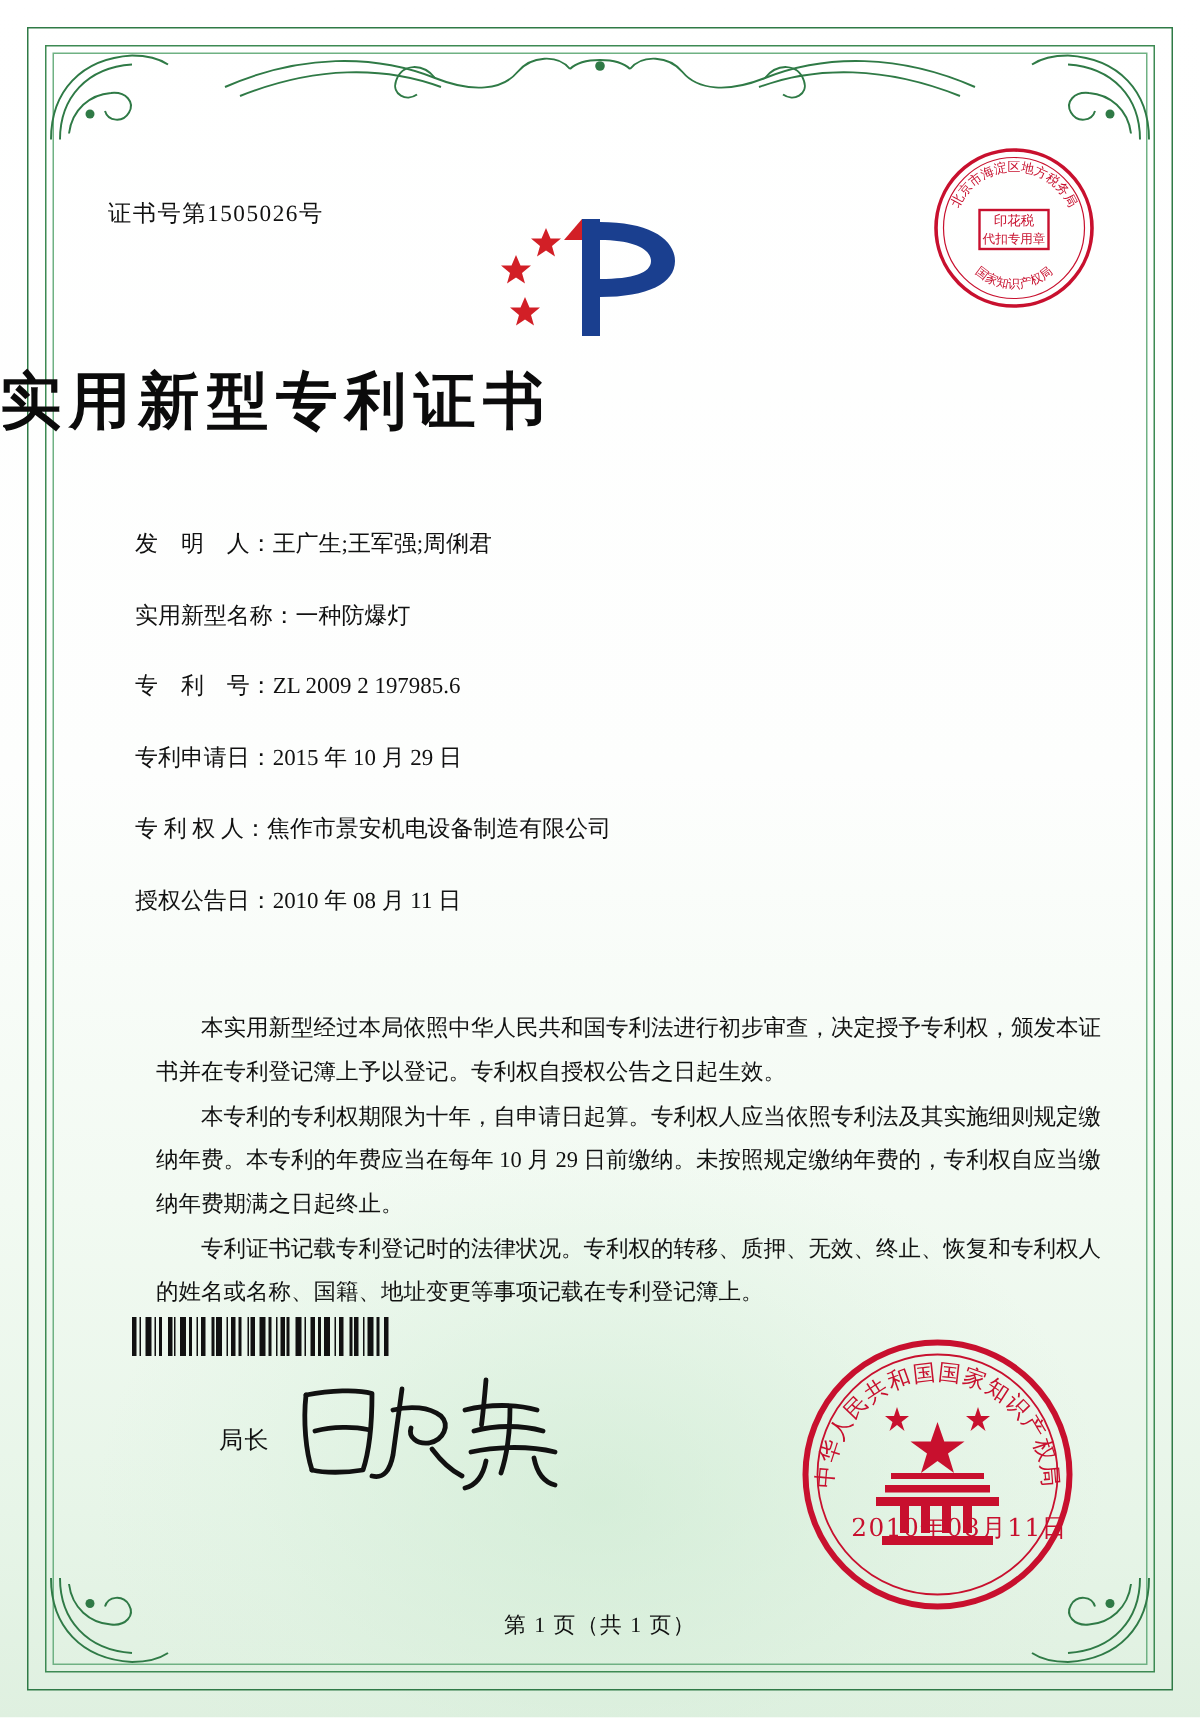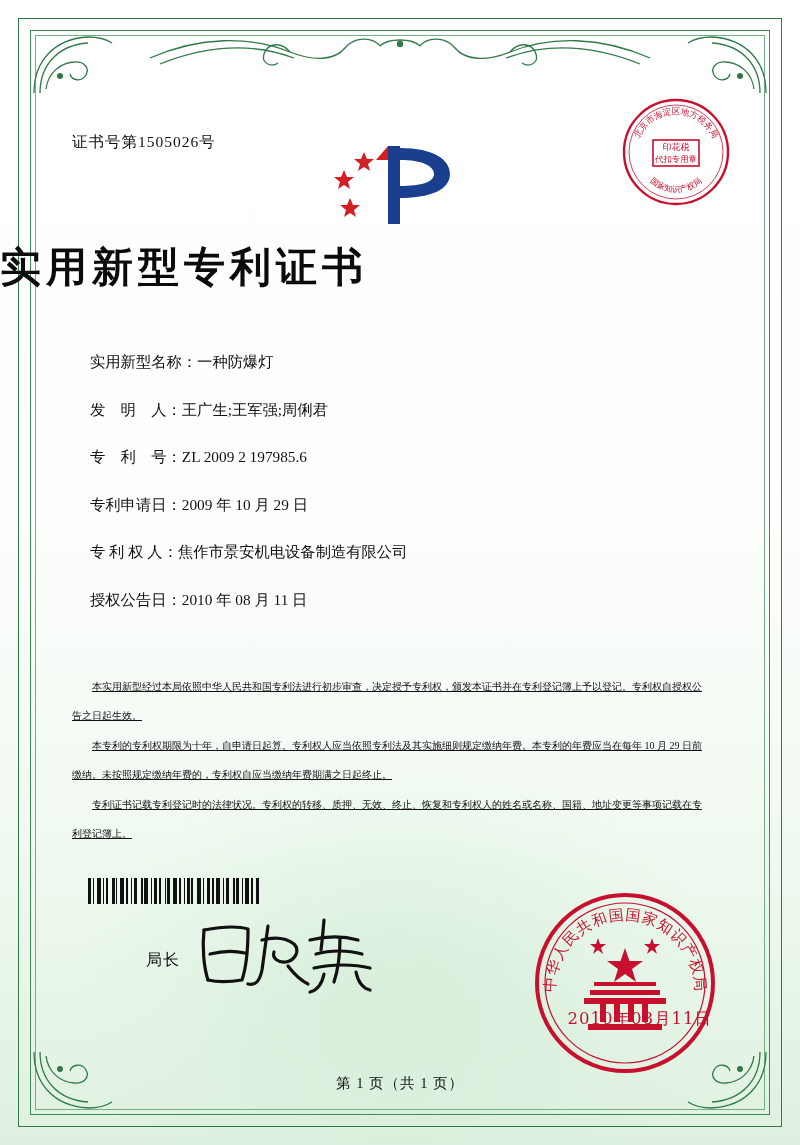--- a/index.html
+++ b/index.html
@@ -111,27 +111,26 @@
     white-space: pre;
     flex: none;
   }
   .field-value {
     white-space: pre;
   }
 
   
   .body-text {
     position: absolute;
-    left: 72px; top: 672px;
+    left: 104px; top: 672px;
     width: 630px;
-    font-size: 10px;
+    font-size: 15px;
     line-height: 29px;
     color: #111;
     text-align: justify;
-    text-decoration: underline;
   }
   .body-text p {
     margin: 0 0 1px 0;
     text-indent: 2em;
   }
 
   
   .barcode {
     position: absolute;
     left: 88px; top: 878px;
@@ -278,34 +277,34 @@
       <text font-size="8.2" fill="#c8102e" font-family="'DejaVu Serif',serif">
         <textPath href="#arcBot" startOffset="50%" text-anchor="middle">国家知识产权局</textPath>
       </text>
     </svg>
   </div>
 
   <div class="title">实用新型专利证书</div>
 
   <div class="fields">
     <div class="field-row">
+      <span class="field-label">发　明　人：</span>
+      <span class="field-value">王广生;王军强;周俐君</span>
+    </div>
+    <div class="field-row">
       <span class="field-label">实用新型名称：</span>
       <span class="field-value">一种防爆灯</span>
     </div>
     <div class="field-row">
-      <span class="field-label">发　明　人：</span>
-      <span class="field-value">王广生;王军强;周俐君</span>
-    </div>
-    <div class="field-row">
       <span class="field-label">专　利　号：</span>
       <span class="field-value">ZL 2009 2 197985.6</span>
     </div>
     <div class="field-row">
       <span class="field-label">专利申请日：</span>
-      <span class="field-value">2009 年 10 月 29 日</span>
+      <span class="field-value">2015 年 10 月 29 日</span>
     </div>
     <div class="field-row">
       <span class="field-label">专 利 权 人：</span>
       <span class="field-value">焦作市景安机电设备制造有限公司</span>
     </div>
     <div class="field-row">
       <span class="field-label">授权公告日：</span>
       <span class="field-value">2010 年 08 月 11 日</span>
     </div>
   </div>

